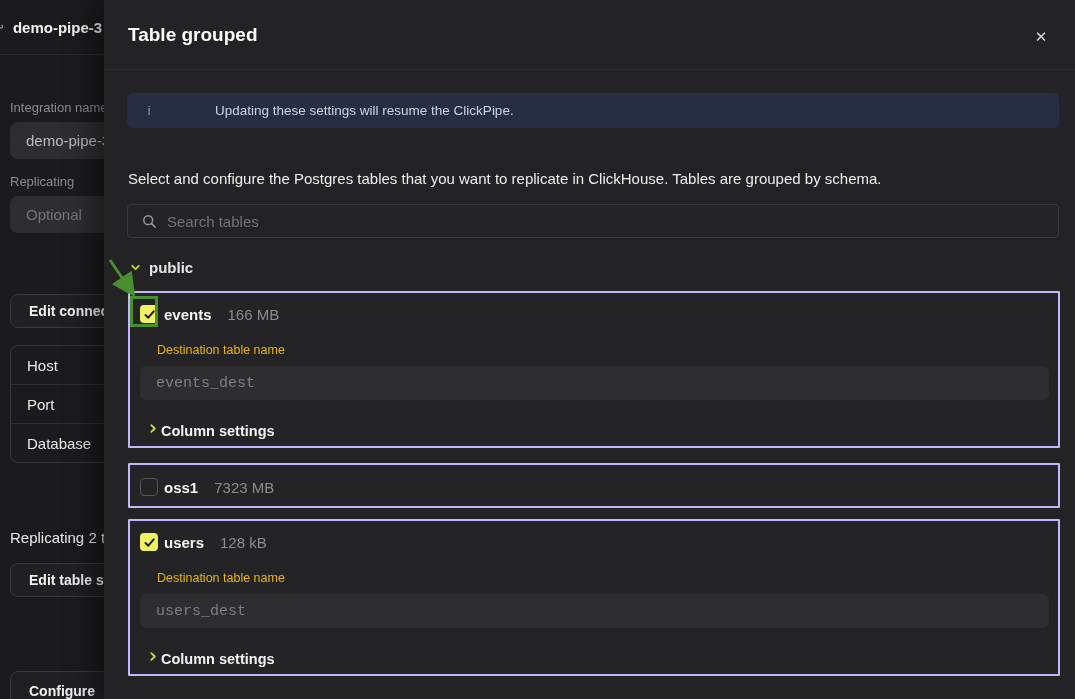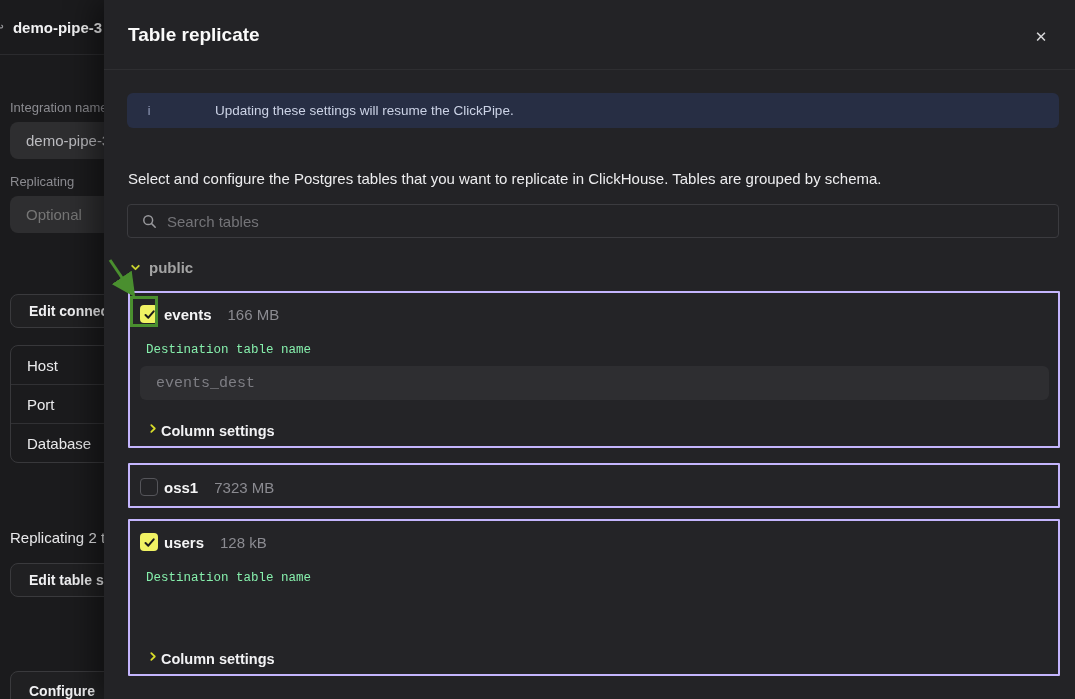--- a/index.html
+++ b/index.html
@@ -30,36 +30,36 @@
   .banner-text { font-size:13.5px; color:#ccd3e6;margin-left:44px; }
 
   .m-desc { position:absolute; left:24px; top:170px; font-size:15px; color:#ededef; }
 
   .search-box { position:absolute; left:23px; top:204px; width:932px; height:34px; border:1px solid #3b3b3f; border-radius:4px; display:flex; align-items:center; background:#232326; }
   .search-icon { margin:0 10px 0 14px; display:flex; }
   .search-input { flex:1; background:none; border:none; outline:none; font-size:15px; color:#d6d6d9; font-family:inherit; }
   .search-input::placeholder { color:#747478; }
 
   .schema-row { position:absolute; left:26px; top:259px; display:flex; align-items:center; gap:8px; cursor:pointer; }
-  .schema-name { font-size:15px; font-weight:bold; color:#a3a3a3; }
+  .schema-name { font-size:15px; font-weight:bold; color:#e5e5e5; }
 
   .card { position:absolute; left:24px; width:932px; border:2px solid #c4b5fd; border-radius:1px; background:#242427; }
   .card.events { top:291px; height:157px; }
   .card.oss1 { top:463px; height:45px; }
   .card.users { top:519px; height:157px; }
 
   .t-row { position:absolute; left:10px; top:12px; display:flex; align-items:center; }
   .card.oss1 .t-row { top:13px; }
   .cbx { width:18px; height:18px; border-radius:4px; flex:0 0 18px; display:flex; align-items:center; justify-content:center; cursor:pointer; }
   .cbx.checked { background:#f0f263; }
   .cbx.unchecked { background:transparent; border:1.5px solid #55555a; }
   .t-name { font-size:15px; font-weight:bold; color:#f4f4f5; margin-left:6px; }
   .t-size { font-size:15px; color:#8b8b91; margin-left:16px; }
 
-  .dest-label { position:absolute; left:16px; top:50px; font-size:12.5px; color:#86efac;font-family:Liberation Mono, monospace; }
+  .dest-label { position:absolute; left:27px; top:50px; font-size:12.5px; color:#eab308; }
   .dest-input { position:absolute; left:10px; top:73px; width:calc(100% - 19px); height:34px; background:#2e2e31; border:none; border-radius:6px; padding:0 16px; font-size:15px; font-family:Liberation Mono, monospace; color:#7e7e84; }
 
   .colset { position:absolute; left:18px; top:130px; display:flex; gap:3px; background:none; border:none; cursor:pointer; font-family:inherit; }
   .colset-label { font-size:14.5px; font-weight:bold; color:#f2f2f4; }
 
   
   .anno-rect { position:absolute; left:130px; top:296px; width:28px; height:31px; border:3px solid #4a8f2f; pointer-events:none; }
   .anno-arrow { position:absolute; left:100px; top:250px; pointer-events:none; }
 </style>
 </head>
@@ -87,21 +87,21 @@
 
   <div class="sb-label" style="top:529px; font-size:15px; color:#e9e9eb;">Replicating 2 tables</div>
 
   <button class="sb-btn" style="top:563px;">Edit table settings</button>
 
   <button class="sb-btn" style="top:671px; height:40px;">Configure</button>
 </aside>
 
 <section class="modal">
   <div class="m-header">
-    <h1 class="m-title">Table replicate</h1>
+    <h1 class="m-title">Table grouped</h1>
     <button class="m-close">✕</button>
   </div>
 
   <div class="banner">
     <span class="banner-i">i</span>
     <span class="banner-text">Updating these settings will resume the ClickPipe.</span>
   </div>
 
   <p class="m-desc">Select and configure the Postgres tables that you want to replicate in ClickHouse. Tables are grouped by schema.</p>
 
@@ -154,20 +154,21 @@
     <div class="t-row">
       <span class="cbx checked">
         <svg width="13" height="13" viewBox="0 0 13 13">
             <polyline points="2.5,7 5.3,9.7 10.7,3.3" fill="none" stroke="#1b1b1d" stroke-width="2" stroke-linecap="round" stroke-linejoin="round"></polyline>
           </svg>
       </span>
       <span class="t-name">users</span>
       <span class="t-size">128 kB</span>
     </div>
     <div class="dest-label">Destination table name</div>
+    <input class="dest-input" readonly="" value="users_dest" style="">
     <button class="colset">
       <svg width="10" height="11" viewBox="0 0 10 11">
           <polyline points="3.3,2.2 6.8,5.5 3.3,8.8" fill="none" stroke="#d8dc2a" stroke-width="1.8" stroke-linecap="round" stroke-linejoin="round"></polyline>
         </svg>
       <span class="colset-label">Column settings</span>
     </button>
   </div>
 </section>
 
 <svg class="anno-arrow" width="48" height="58" viewBox="0 0 48 58">

